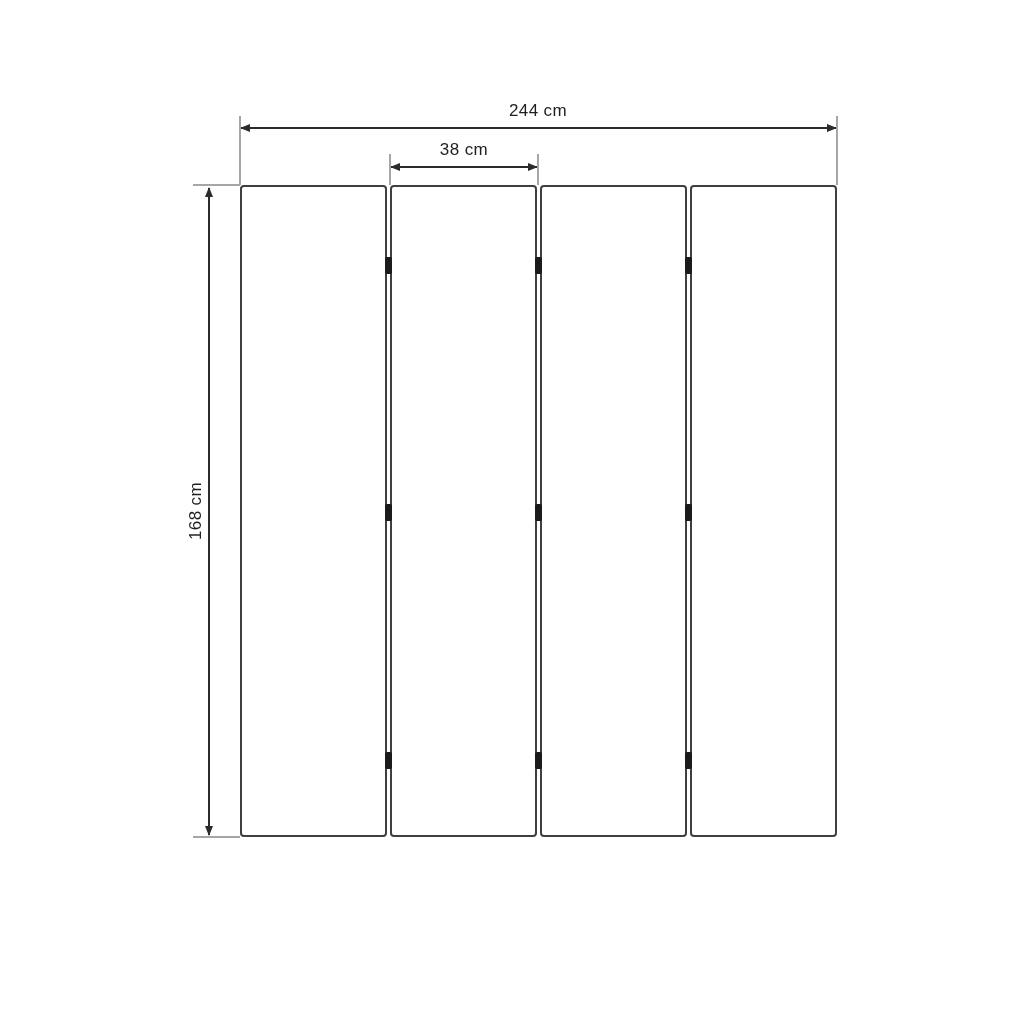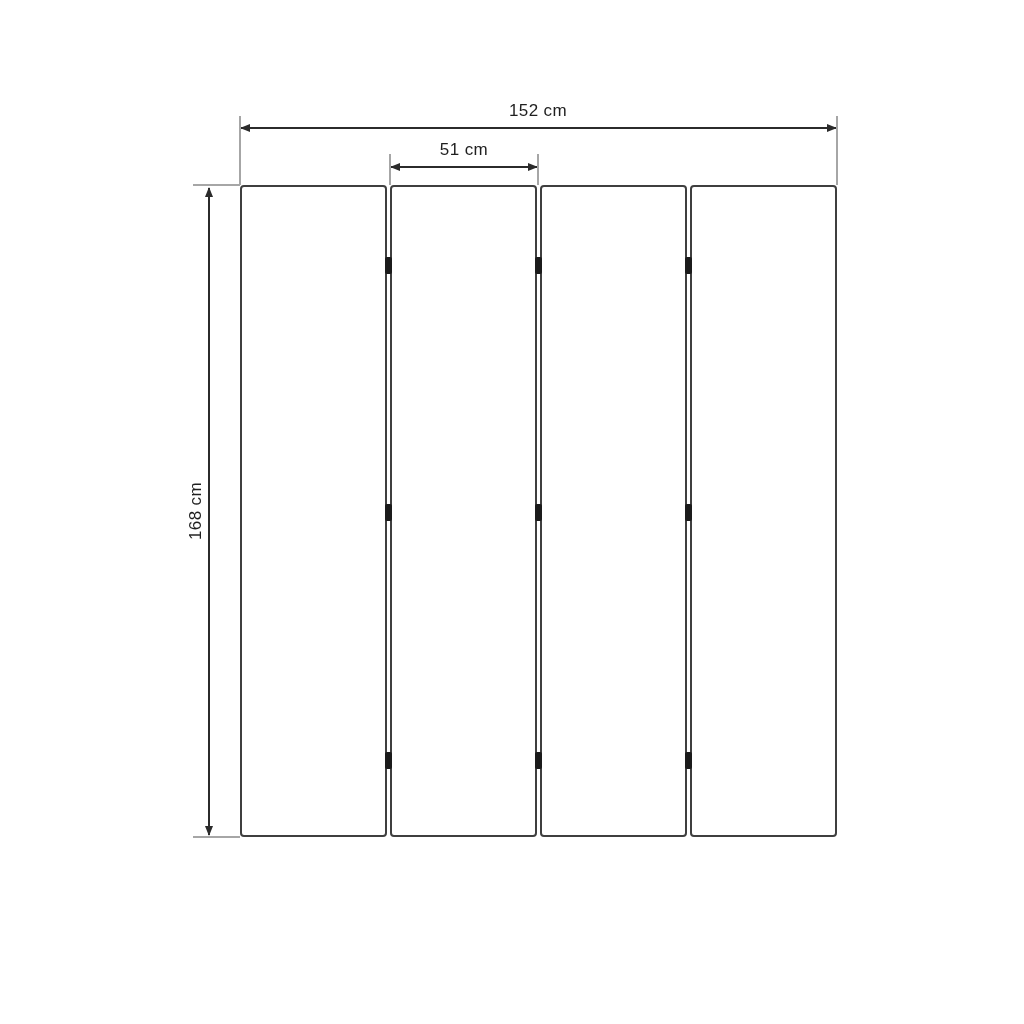--- a/index.html
+++ b/index.html
@@ -95,28 +95,28 @@
     width: 7px; height: 17px;
     background: #1b1b1b;
     border-radius: 2px;
   }
 </style>
 </head>
 <body>
 
 <div class="canvas">
 
-  <div class="dim-label label-total-width">152 cm</div>
+  <div class="dim-label label-total-width">244 cm</div>
   <div class="dim-line-h dim-total-width"></div>
   <div class="arrow arrow-left a-total-left"></div>
   <div class="arrow arrow-right a-total-right"></div>
   <div class="ext-v ext-total-left"></div>
   <div class="ext-v ext-total-right"></div>
 
-  <div class="dim-label label-panel-width">51 cm</div>
+  <div class="dim-label label-panel-width">38 cm</div>
   <div class="dim-line-h dim-panel-width"></div>
   <div class="arrow arrow-left a-panel-left"></div>
   <div class="arrow arrow-right a-panel-right"></div>
   <div class="ext-v ext-panel-left"></div>
   <div class="ext-v ext-panel-right"></div>
 
   <div class="dim-label label-height">168 cm</div>
   <div class="dim-line-v dim-height"></div>
   <div class="arrow arrow-up a-height-top"></div>
   <div class="arrow arrow-down a-height-bottom"></div>

